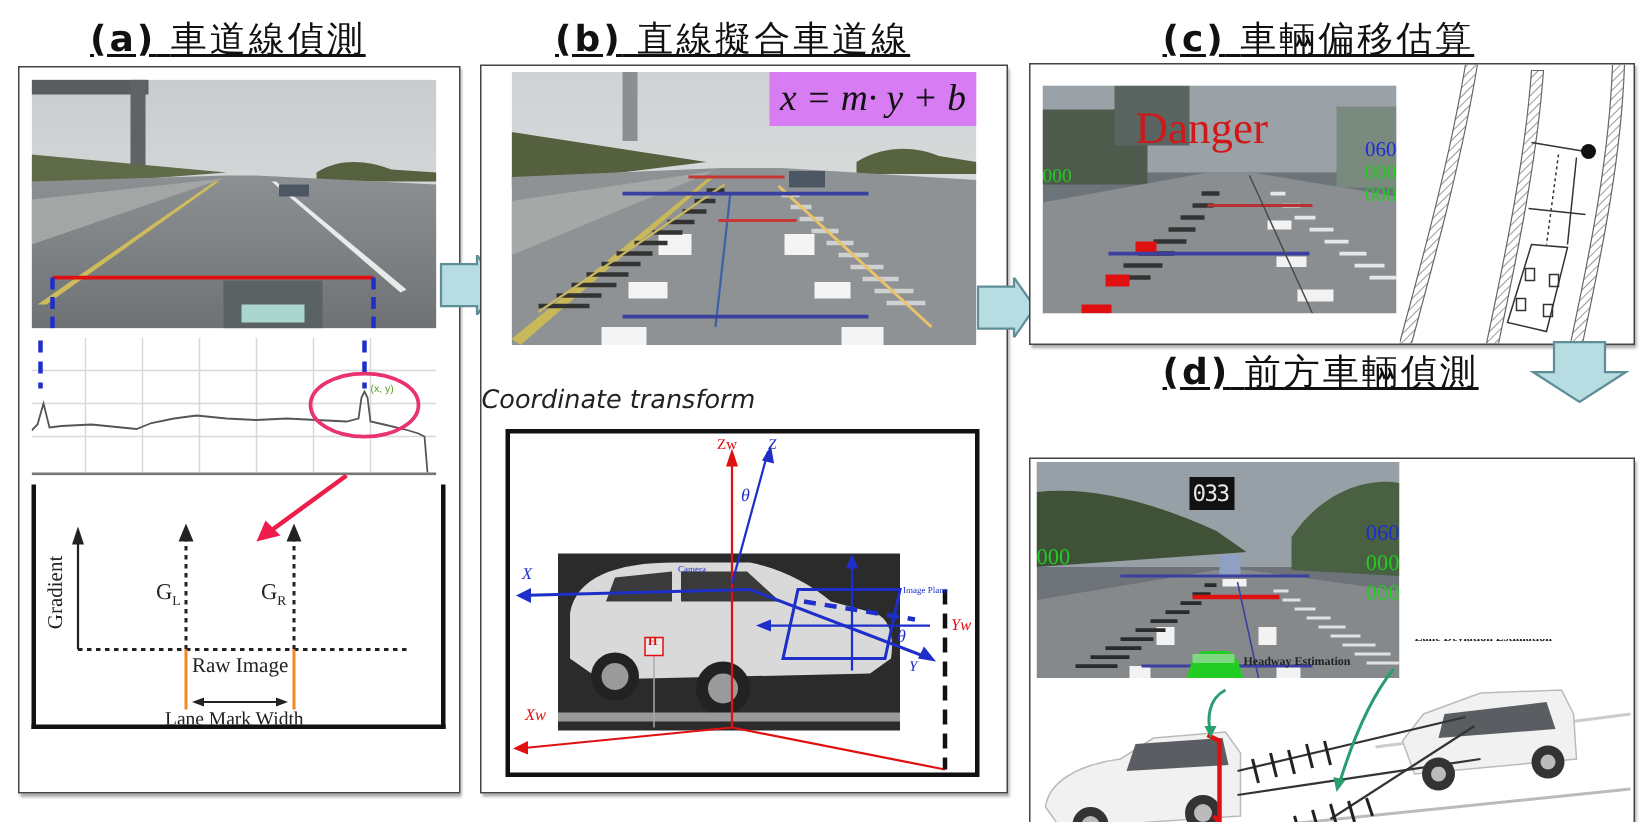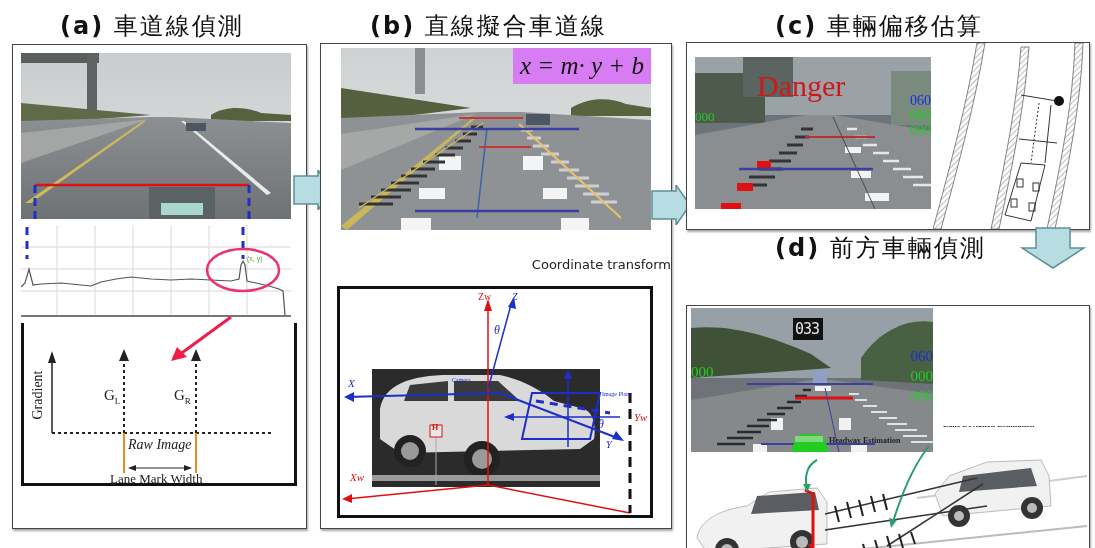--- a/index.html
+++ b/index.html
@@ -1,17 +1,17 @@
 <!DOCTYPE html>
 <html><head>
 <meta charset="utf-8">
 <style>
   html,body{margin:0;padding:0;background:#ffffff;}
   body{width:1095px;height:548px;position:relative;overflow:hidden;font-family:"DejaVu Sans",sans-serif;}
-  .heading{position:absolute;font-family:"DejaVu Sans",sans-serif;font-size:24px;color:#111;white-space:nowrap;letter-spacing:2px;}
+  .heading{position:absolute;font-family:"DejaVu Sans",sans-serif;font-size:24px;color:#111;white-space:nowrap;letter-spacing:2px;text-decoration:underline;}
   .heading .tag{font-weight:bold;}
   .panel{position:absolute;border:1px solid #444;background:#fff;box-shadow:1px 2px 2px rgba(0,0,0,.35);}
   .photo{position:absolute;overflow:hidden;}
   .arrow-right{position:absolute;}
   .lbl{position:absolute;font-family:"Liberation Serif",serif;color:#222;white-space:nowrap;}
   svg{display:block;}
 </style>
 </head>
 <body>
 
@@ -95,21 +95,21 @@
       <polygon points="104,145 112,142 112,148" fill="#222"></polygon>
       <polygon points="168,145 160,142 160,148" fill="#222"></polygon>
     </svg>
     <div class="lbl" style="left:-10px;top:64px;font-size:14px;transform:rotate(-90deg);">Gradient</div>
     <div class="lbl" style="left:80px;top:64px;font-size:15px;">
       <span>G</span><sub style="font-size:9px;">L</sub>
     </div>
     <div class="lbl" style="left:150px;top:64px;font-size:15px;">
       <span>G</span><sub style="font-size:9px;">R</sub>
     </div>
-    <div class="lbl" style="left:104px;top:114px;font-size:14px;font-style:italic;">Raw Image</div>
+    <div class="lbl" style="left:104px;top:114px;font-size:14px;">Raw Image</div>
     <div class="lbl" style="left:86px;top:148px;font-size:13px;">Lane Mark Width</div>
   </div>
 </div>
 
 <svg class="arrow-right" style="left:292px;top:170px;" width="42" height="40" viewBox="0 0 42 40">
   <polygon points="2,6 26,6 26,0 40,20 26,40 26,34 2,34" fill="#b7dde2" stroke="#5e8f96" stroke-width="1.5"></polygon>
 </svg>
 
 <div class="heading" style="left:370px;top:10px;">
   <span class="tag">(b)</span>
@@ -169,21 +169,21 @@
       <line x1="178" y1="76" x2="280" y2="170" stroke="#e8c36a" stroke-width="2"></line>
       <line x1="146" y1="80" x2="136" y2="170" stroke="#3b63a8" stroke-width="1.5"></line>
       <line x1="118" y1="70" x2="182" y2="70" stroke="#c83636" stroke-width="2"></line>
       <line x1="138" y1="99" x2="190" y2="99" stroke="#c83636" stroke-width="2"></line>
       <line x1="74" y1="81" x2="238" y2="81" stroke="#3a3fa0" stroke-width="2.5"></line>
       <line x1="74" y1="163" x2="238" y2="163" stroke="#3a3fa0" stroke-width="2.5"></line>
     </svg>
     <div style="position:absolute;right:0;top:0;width:138px;height:36px;background:#d77cf2;font-family:'Liberation Serif',serif;font-style:italic;font-size:25px;color:#111;text-align:center;line-height:36px;white-space:nowrap;">x = m· y + b</div>
   </div>
 
-  <div style="position:absolute;left:0;width:350px;top:213px;text-align:right;font-family:'DejaVu Sans',sans-serif;font-size:13px;color:#222;">Coordinate transform</div>
+  <div style="position:absolute;left:0;width:350px;top:213px;text-align:left;font-family:'DejaVu Sans',sans-serif;font-size:17px;color:#222;font-style:italic;">Coordinate transform</div>
 
   <div class="photo" style="left:16px;top:242px;width:310px;height:226px;border:3px solid #111;background:#fff;">
     <svg width="310" height="226" viewBox="0 0 310 226">
 
       <rect x="32" y="80" width="228" height="118" fill="#2b2b2b"></rect>
       <path d="M40 120 C44 96 70 86 110 86 L160 86 C180 90 200 100 214 112 L244 120 C254 124 256 138 254 150 L240 160 L60 164 L40 150 Z" fill="#d9d9d9"></path>
       <path d="M70 96 L108 92 L108 112 L64 112 Z" fill="#3a3a3a"></path>
       <path d="M114 92 L158 92 L180 112 L114 112 Z" fill="#3a3a3a"></path>
       <circle cx="70" cy="162" r="16" fill="#222"></circle>
         <circle cx="70" cy="162" r="9" fill="#9a9a9a"></circle>

